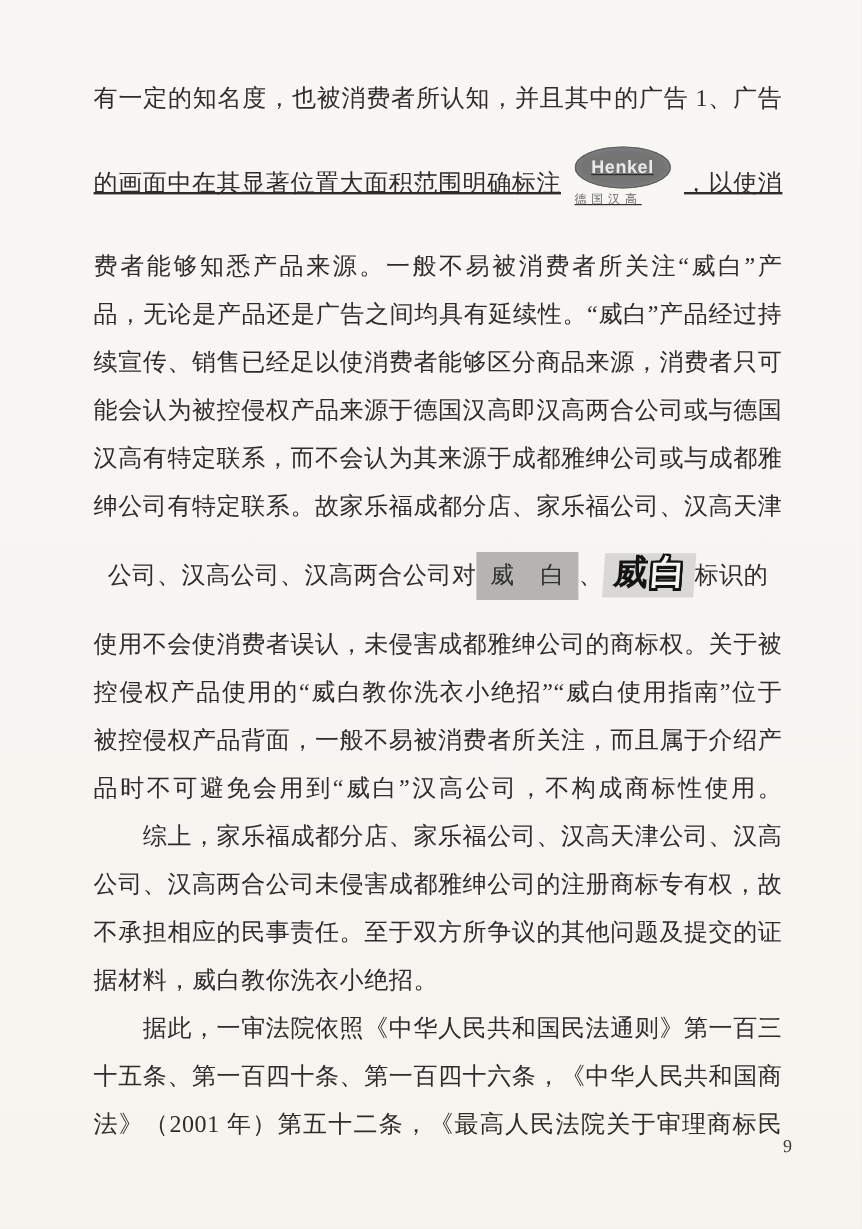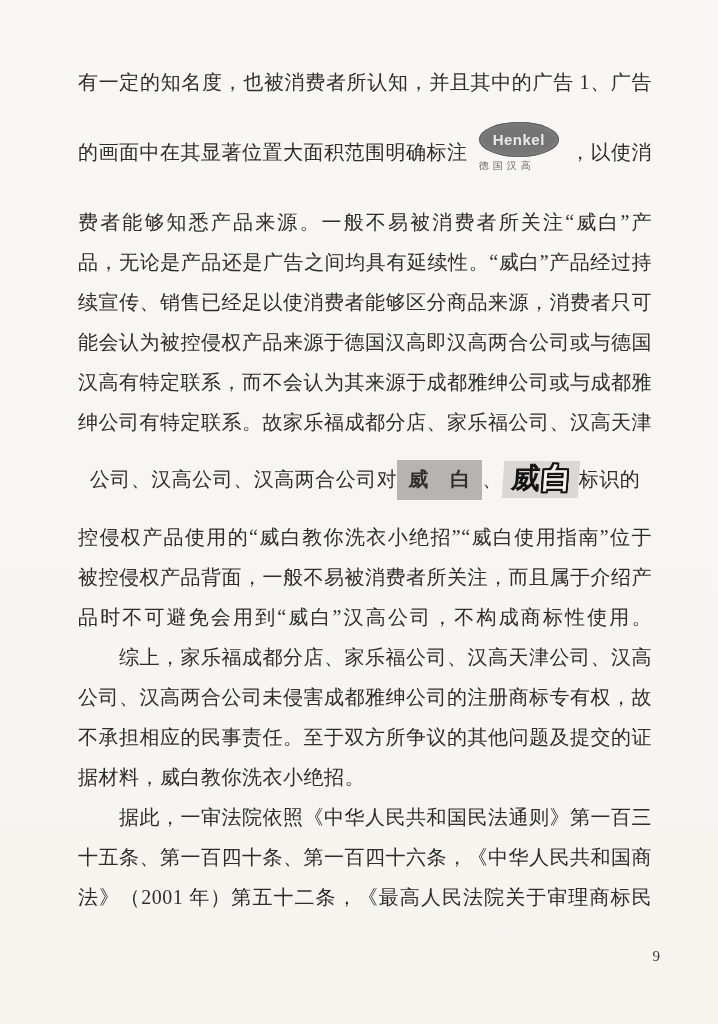--- a/index.html
+++ b/index.html
@@ -26,20 +26,21 @@
     overflow:hidden;
   }
   .ln.short { text-align-last:auto; }
   .t { font-size:20px; letter-spacing:0.5px; }
 
   
   .logo-line {
     height:100px;
     display:flex; align-items:center; justify-content:space-between;
     font-size:20px;
+    text-decoration:underline;
   }
   .henkel {
     display:inline-flex; flex-direction:column; 
     margin-top:-10px;
   }
   .henkel-ellipse {
     width:80px; height:35px; border-radius:50%;
     background:#747474;
     box-shadow:inset 0 0 0 1px #5f5f5f, inset 0 0 6px #8d8d8d;
     display:flex; align-items:center; justify-content:center;
@@ -62,21 +63,20 @@
     display:flex; align-items:center; justify-content:center;
     font-size:20px;
   }
   .plain-mark {
     display:inline-block;
     background:#b5b4b2;
     color:#30302e;
     padding:6px 11px 7px 11px;
     font-size:20px; letter-spacing:1px;
     white-space:pre;
-    font-weight:bold;
   }
   .stylized-mark {
     display:inline-block;
     background:#d9d8d5;
     padding:3px 8px 5px 8px;
     font-family:"Liberation Sans","DejaVu Sans",sans-serif;
     font-weight:900; font-size:29px; line-height:1;
     transform:skewX(-4deg);
     white-space:nowrap;
   }
@@ -122,20 +122,21 @@
     <div class="ln">绅公司有特定联系。故家乐福成都分店、家乐福公司、汉高天津</div>
 
     <div class="mark-line">
       <span class="t">公司、汉高公司、汉高两合公司对</span>
       <span class="plain-mark">威　白</span>
       <span class="t">、</span>
       <span class="stylized-mark"><span class="solid">威</span><span class="hollow">白</span></span>
       <span class="t">标识的</span>
     </div>
 
+    <div class="ln">使用不会使消费者误认，未侵害成都雅绅公司的商标权。关于被</div>
     <div class="ln">控侵权产品使用的“威白教你洗衣小绝招”“威白使用指南”位于</div>
     <div class="ln">被控侵权产品背面，一般不易被消费者所关注，而且属于介绍产</div>
     <div class="ln">品时不可避免会用到“威白”汉高公司，不构成商标性使用。</div>
     <div class="ln">　　综上，家乐福成都分店、家乐福公司、汉高天津公司、汉高</div>
     <div class="ln">公司、汉高两合公司未侵害成都雅绅公司的注册商标专有权，故</div>
     <div class="ln">不承担相应的民事责任。至于双方所争议的其他问题及提交的证</div>
     <div class="ln short">据材料，威白教你洗衣小绝招。</div>
     <div class="ln">　　据此，一审法院依照《中华人民共和国民法通则》第一百三</div>
     <div class="ln">十五条、第一百四十条、第一百四十六条，《中华人民共和国商标</div>
     <div class="ln">法》（2001 年）第五十二条，《最高人民法院关于审理商标民事纠</div>

